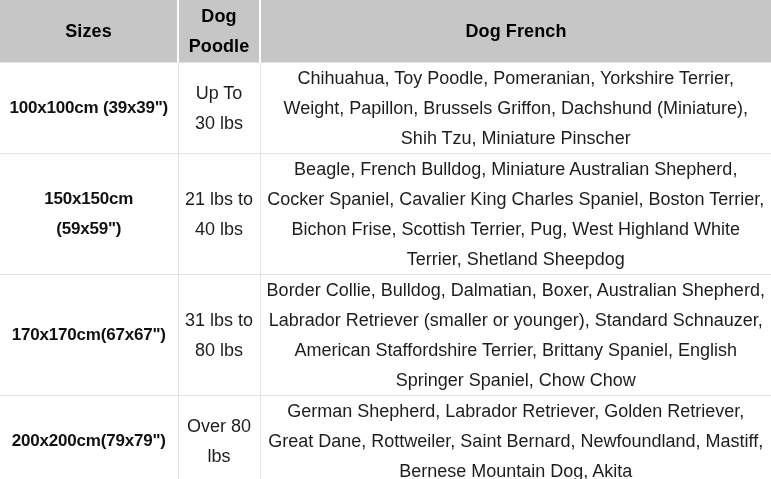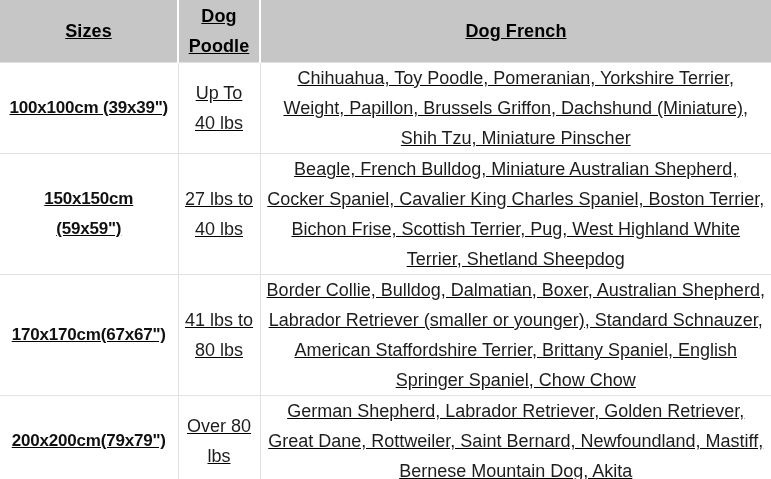--- a/index.html
+++ b/index.html
@@ -7,21 +7,20 @@
     padding: 0;
     background: #ffffff;
     font-family: "Liberation Sans", "DejaVu Sans", sans-serif;
   }
   .page {
     width: 771px;
     height: 479px;
     overflow: hidden;
     background: #ffffff;
     position: relative;
-    text-decoration: underline;
   }
   table.size-table {
     width: 771px;
     border-collapse: collapse;
     table-layout: fixed;
   }
   col.col-size   { width: 178px; }
   col.col-weight { width: 82px; }
   col.col-breeds { width: 511px; }
 
@@ -77,32 +76,32 @@
     <thead>
       <tr>
         <th>Sizes</th>
         <th>Dog Poodle</th>
         <th>Dog French</th>
       </tr>
     </thead>
     <tbody>
       <tr class="row-h-89">
         <td class="size-cell">100x100cm (39x39")</td>
-        <td class="weight-cell">Up To 40 lbs</td>
+        <td class="weight-cell">Up To 30 lbs</td>
         <td class="breeds-cell">Chihuahua, Toy Poodle, Pomeranian, Yorkshire Terrier, Weight, Papillon, Brussels Griffon, Dachshund (Miniature), Shih Tzu, Miniature Pinscher</td>
       </tr>
       <tr class="row-h-119">
         <td class="size-cell">150x150cm
 (59x59")</td>
-        <td class="weight-cell">27 lbs to 40 lbs</td>
+        <td class="weight-cell">21 lbs to 40 lbs</td>
         <td class="breeds-cell">Beagle, French Bulldog, Miniature Australian Shepherd, Cocker Spaniel, Cavalier King Charles Spaniel, Boston Terrier, Bichon Frise, Scottish Terrier, Pug, West Highland White Terrier, Shetland Sheepdog</td>
       </tr>
       <tr class="row-h-119">
         <td class="size-cell">170x170cm(67x67")</td>
-        <td class="weight-cell">41 lbs to 80 lbs</td>
+        <td class="weight-cell">31 lbs to 80 lbs</td>
         <td class="breeds-cell">Border Collie, Bulldog, Dalmatian, Boxer, Australian Shepherd, Labrador Retriever (smaller or younger), Standard Schnauzer, American Staffordshire Terrier, Brittany Spaniel, English Springer Spaniel, Chow Chow</td>
       </tr>
       <tr class="row-h-83">
         <td class="size-cell">200x200cm(79x79")</td>
         <td class="weight-cell">Over 80 lbs</td>
         <td class="breeds-cell">German Shepherd, Labrador Retriever, Golden Retriever, Great Dane, Rottweiler, Saint Bernard, Newfoundland, Mastiff, Bernese Mountain Dog, Akita</td>
       </tr>
     </tbody>
   </table>
 

